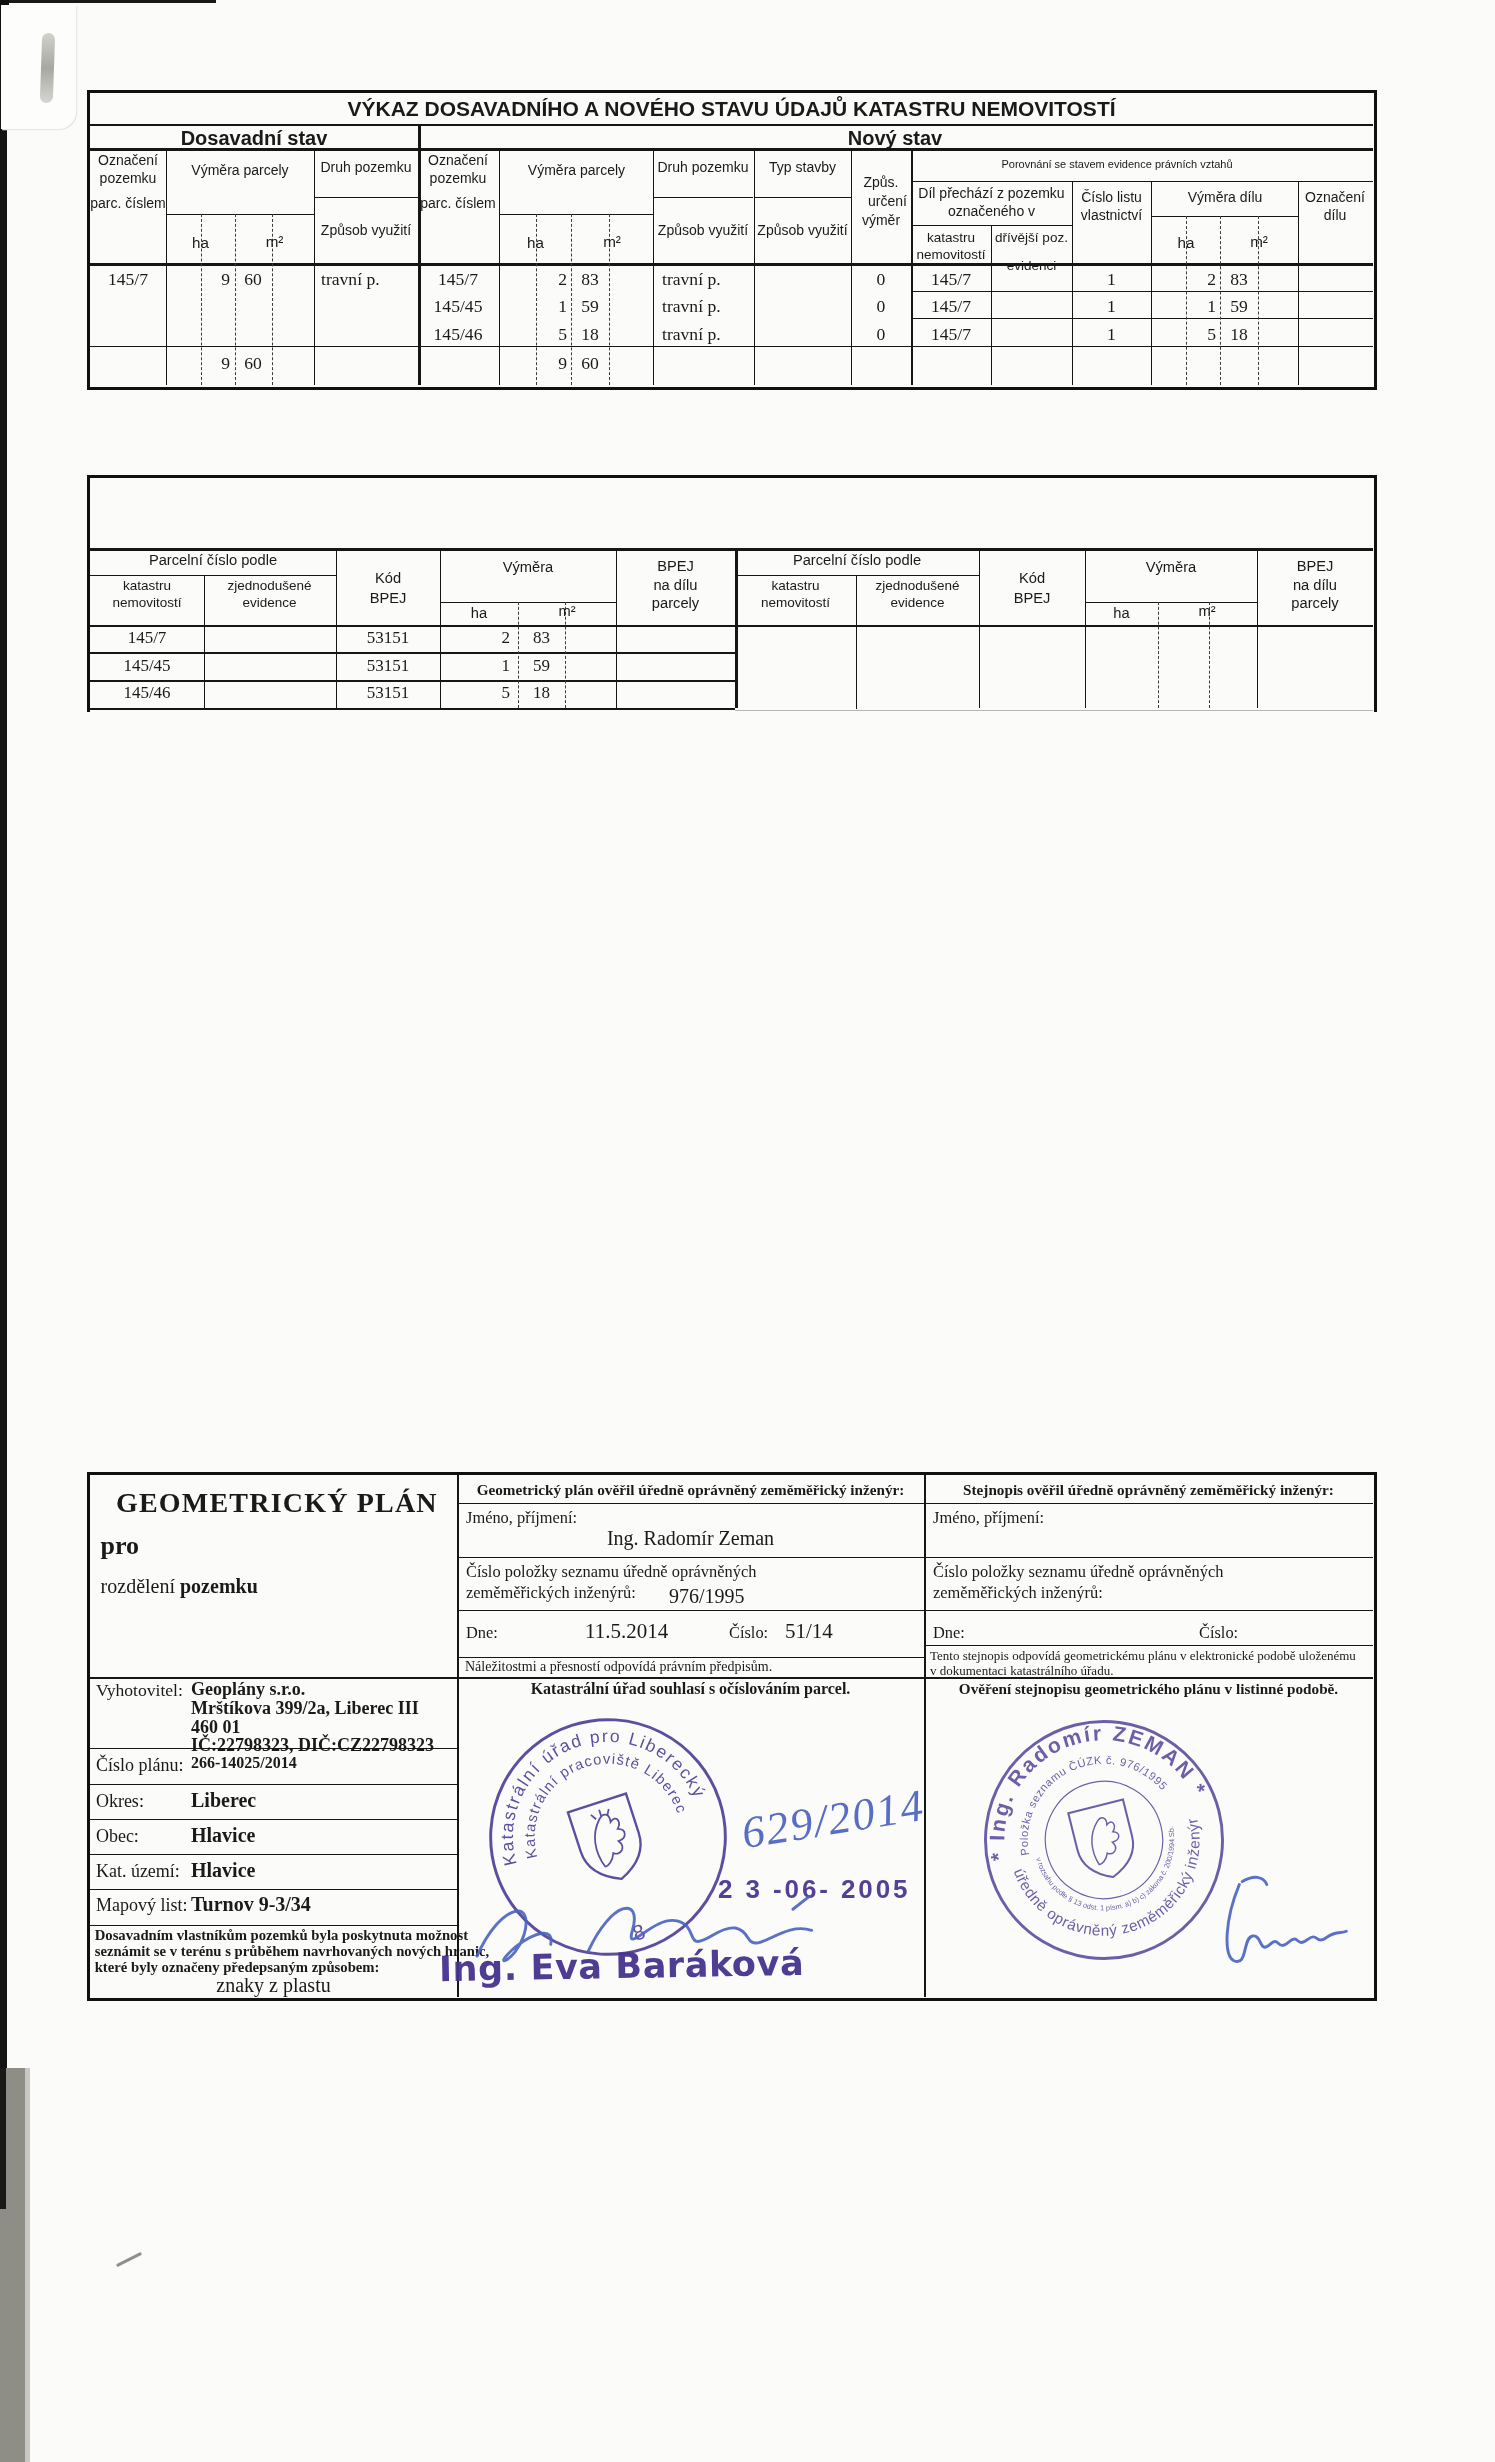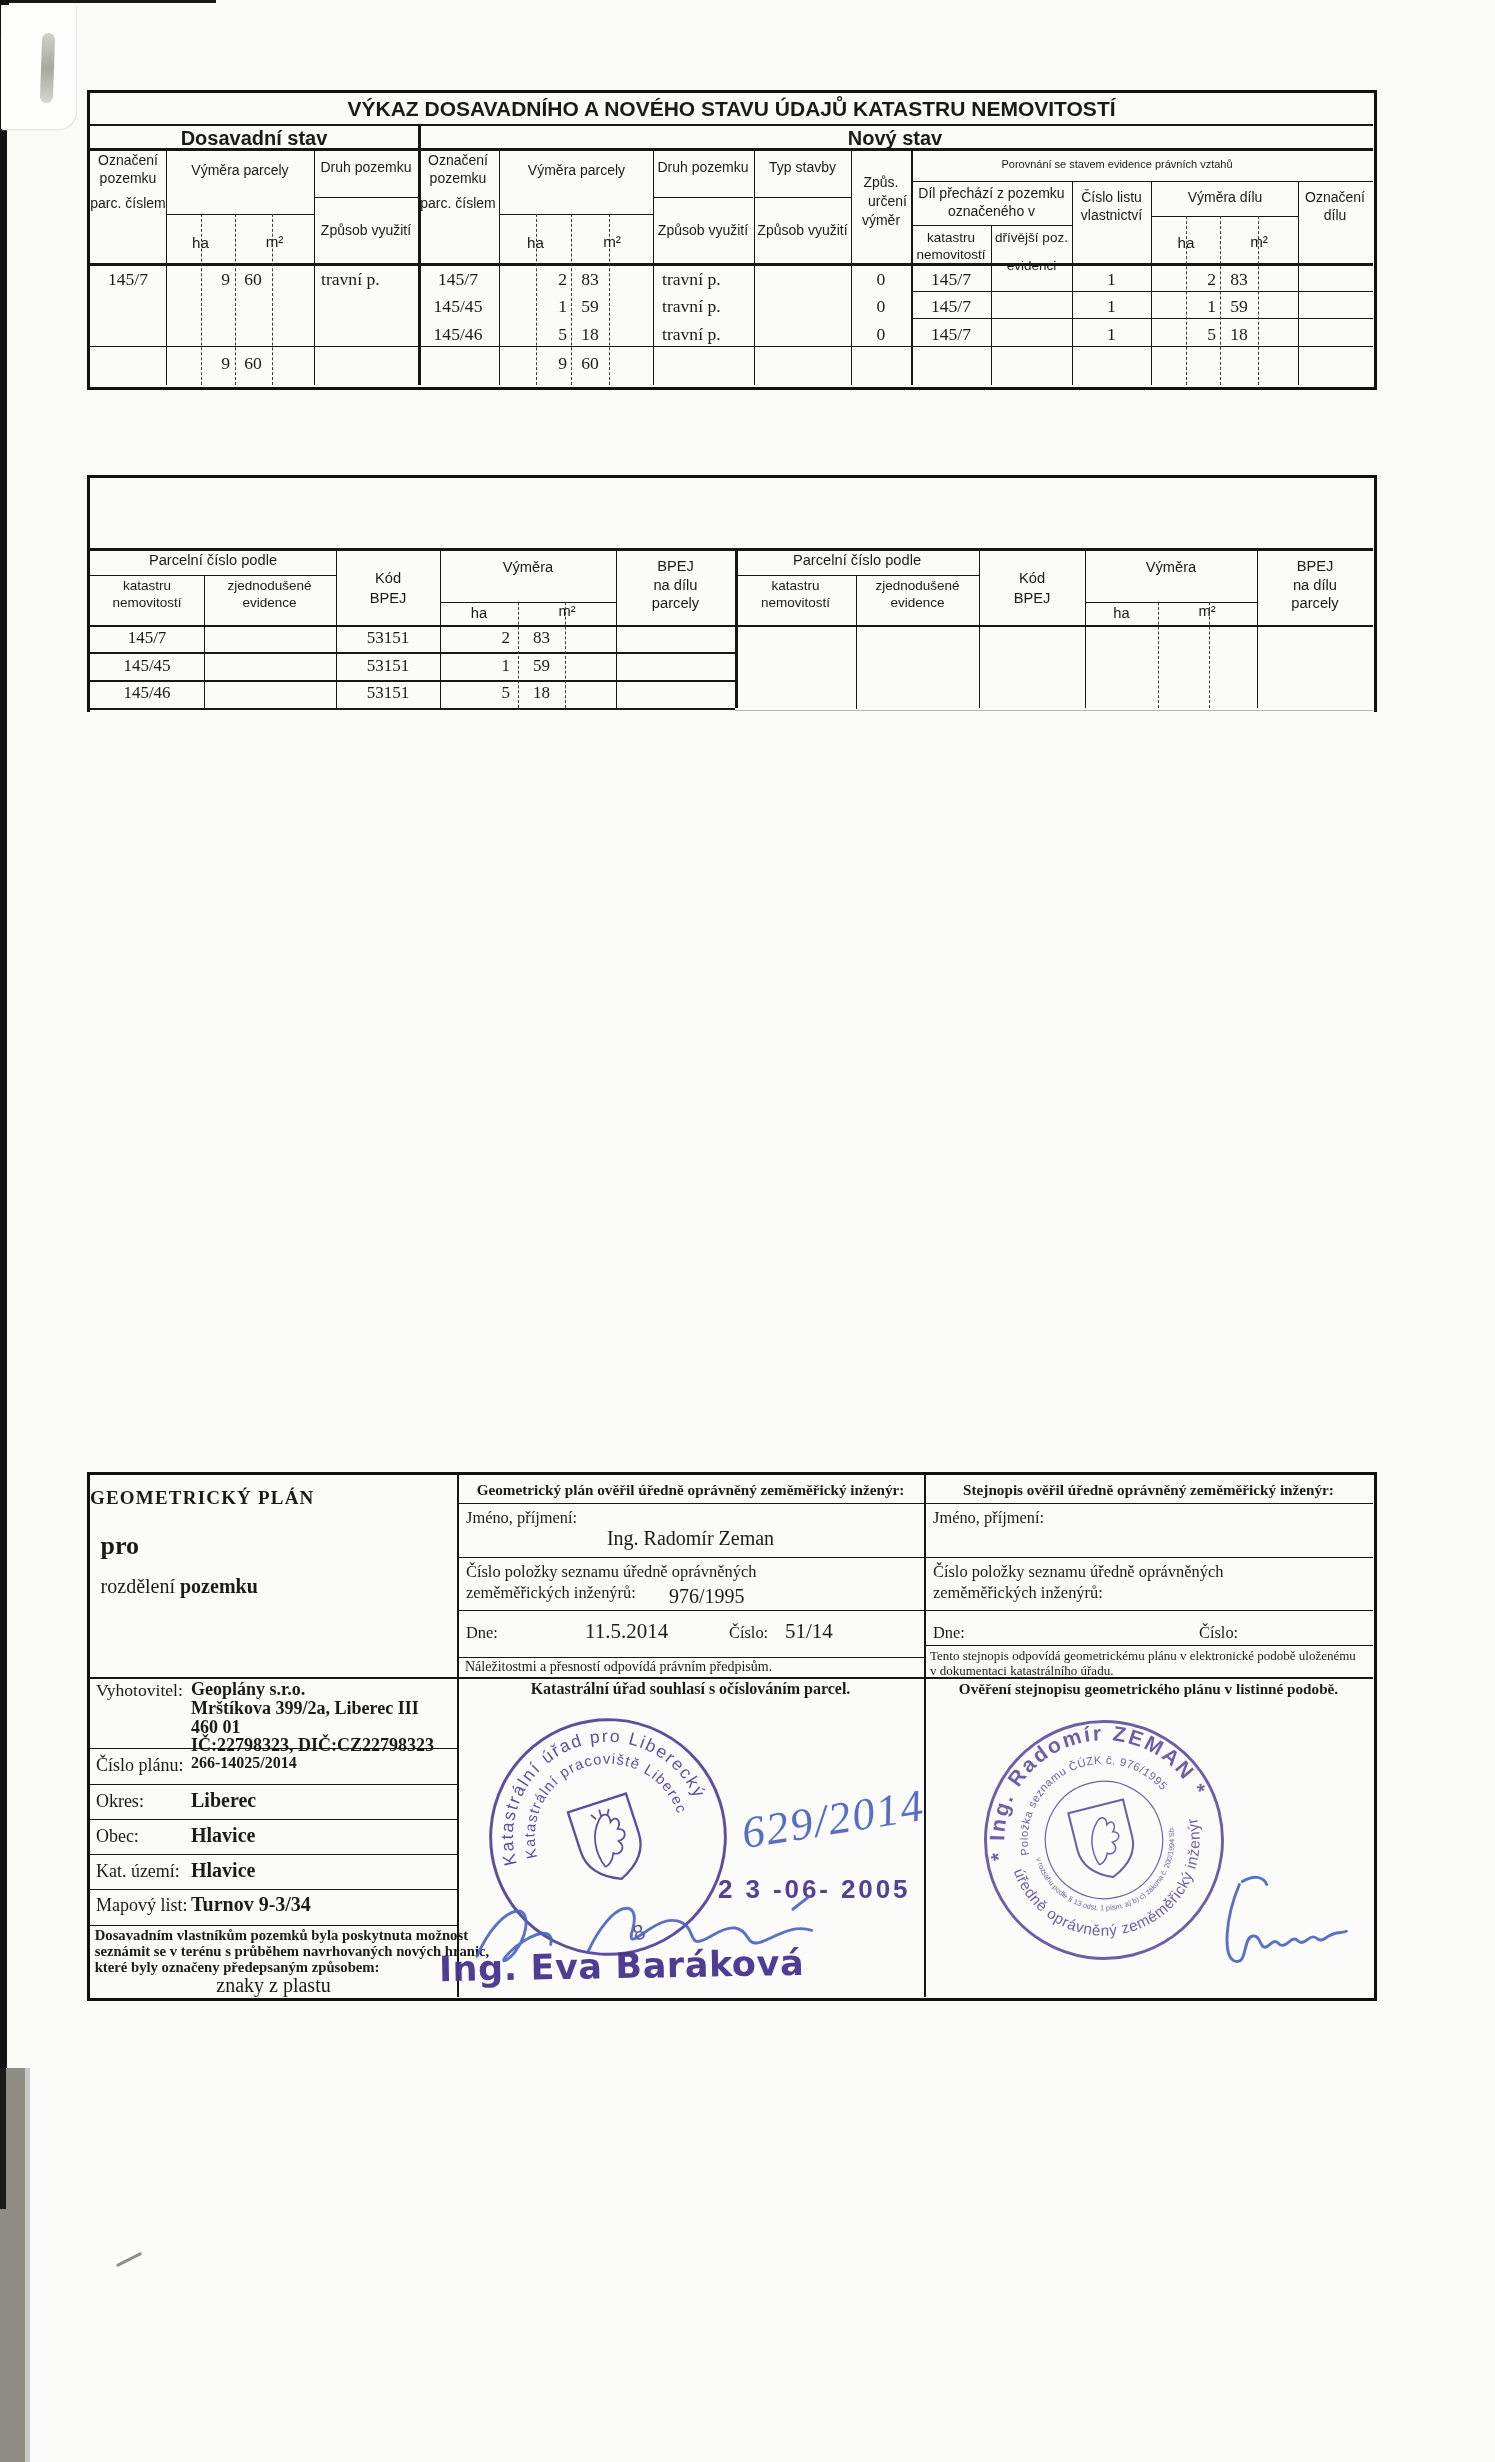--- a/index.html
+++ b/index.html
@@ -234,21 +234,21 @@
     <i class="abs hl" style="left:0;top:450px;width:367px;height:1.2px"></i>
     <i class="abs hl" style="left:367px;top:28px;width:467px;height:1.2px"></i>
     <i class="abs hl" style="left:367px;top:82px;width:467px;height:1.2px"></i>
     <i class="abs hl" style="left:367px;top:135px;width:467px;height:1.2px"></i>
     <i class="abs hl" style="left:367px;top:182px;width:467px;height:1.2px"></i>
     <i class="abs hl" style="left:834px;top:28px;width:449px;height:1.2px"></i>
     <i class="abs hl" style="left:834px;top:82px;width:449px;height:1.2px"></i>
     <i class="abs hl" style="left:834px;top:135px;width:449px;height:1.2px"></i>
     <i class="abs hl" style="left:834px;top:170px;width:449px;height:1.2px"></i>
 
-    <div class="abs t serif b" style="left:0;top:13px;font-size:19px;letter-spacing:1.2px">GEOMETRICKÝ PLÁN</div>
+    <div class="abs t serif b" style="left:26px;top:13px;font-size:28px;letter-spacing:1.2px">GEOMETRICKÝ PLÁN</div>
     <div class="abs t serif b" style="left:10.6px;top:57px;font-size:26px">pro</div>
     <div class="abs t serif" style="left:10.6px;top:101px;font-size:20px">
       <span>rozdělení</span>
       <span class="sb">pozemku</span>
     </div>
     <div class="abs t serif" style="left:5.9px;top:206px;font-size:17.6px">Vyhotovitel:</div>
     <div class="abs t serif sb" style="left:101px;top:205px;font-size:18px">Geoplány s.r.o.</div>
     <div class="abs t serif sb" style="left:101px;top:224px;font-size:18px">Mrštíkova 399/2a, Liberec III</div>
     <div class="abs t serif sb" style="left:101px;top:243px;font-size:18px">460 01</div>
     <div class="abs t serif sb" style="left:101px;top:261px;font-size:18px">IČ:22798323, DIČ:CZ22798323</div>

